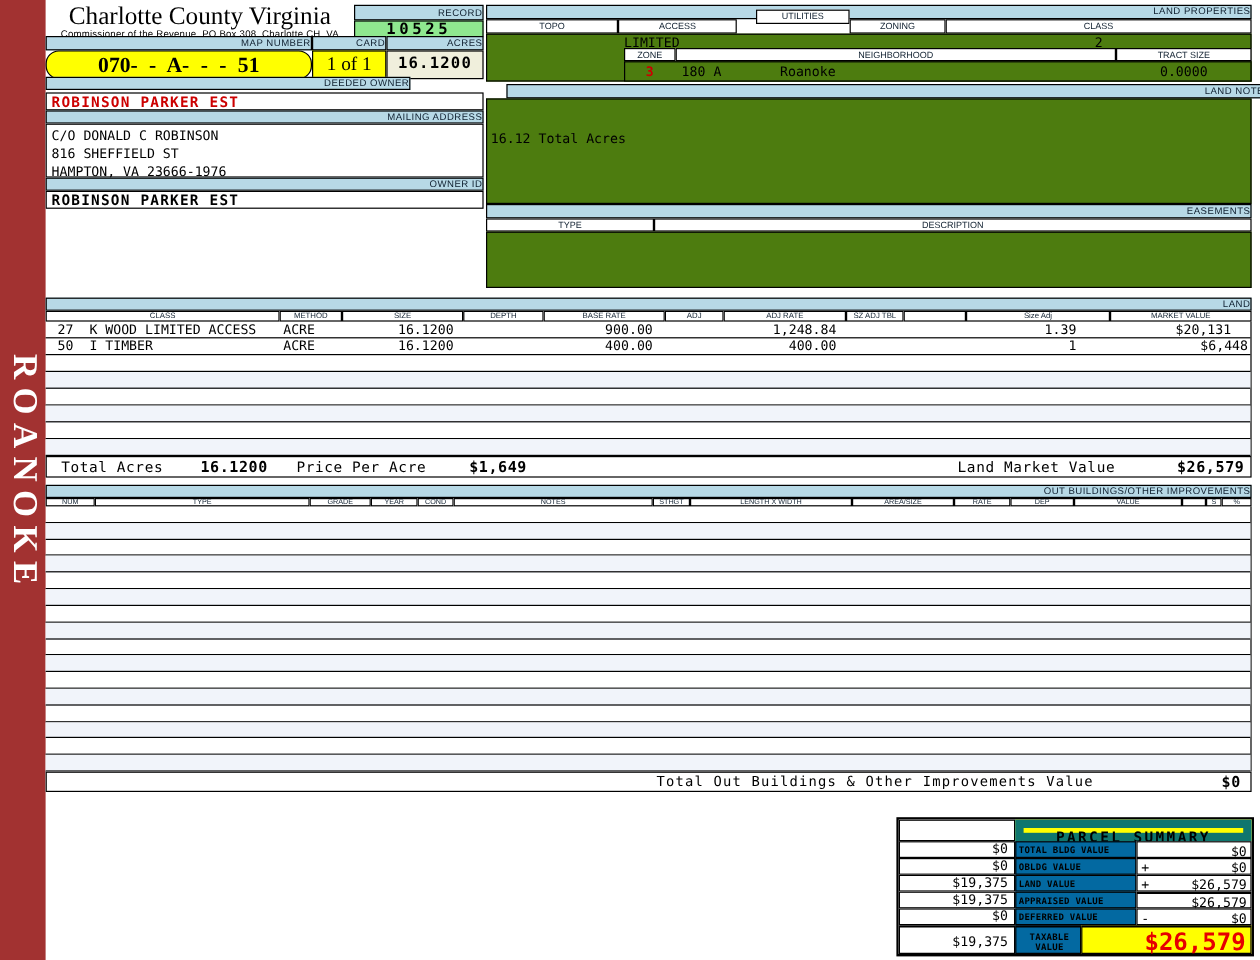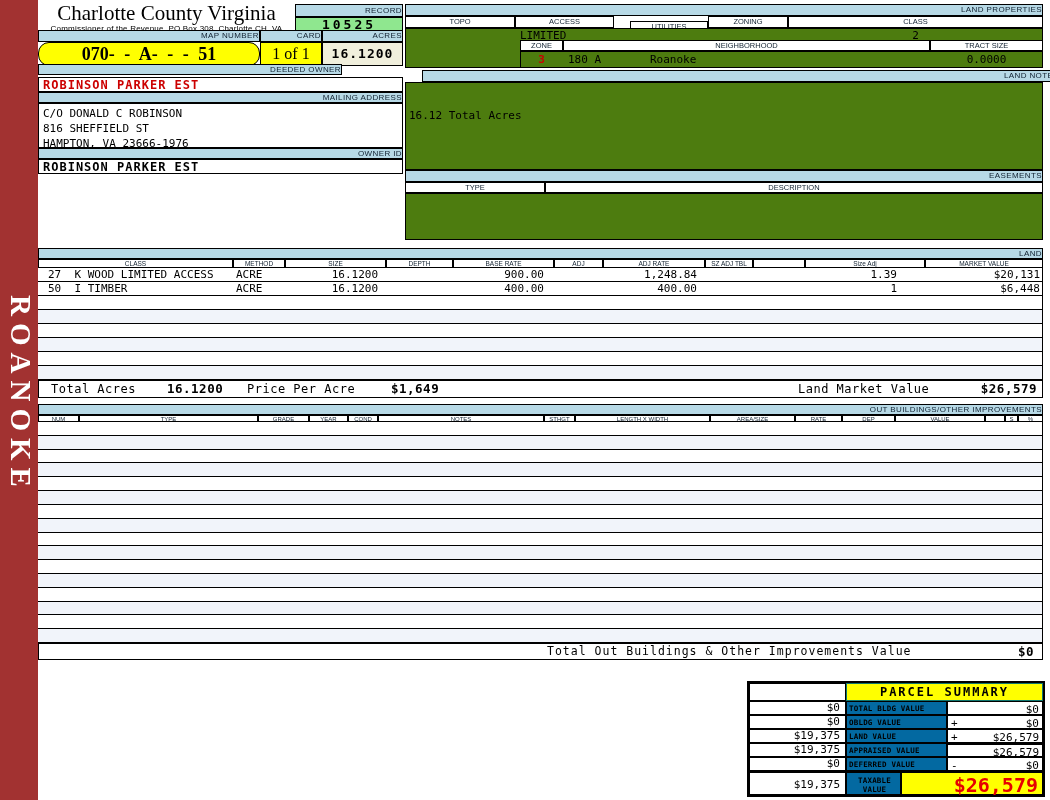--- a/index.html
+++ b/index.html
@@ -67,21 +67,21 @@
   .hcell { position:absolute; top:0; bottom:0; background:#fff; border:1px solid #000;
     font: normal 6.5px "Liberation Sans", sans-serif; text-align:center; color:#102030; overflow:hidden; }
 
   .total-box { background:#fff; border:1.5px solid #000; }
   .tl-label { position:absolute; font-size:12px; letter-spacing:.5px; line-height:16px; white-space:pre; }
   .tl-value { position:absolute; font-size:12.5px; font-weight:bold; letter-spacing:.5px; line-height:16px; white-space:pre; }
 
   
   .summary { border:2px solid #000; background:#fff; }
   .sm-cell { position:absolute; border:1px solid #000; background:#fff; }
-  .sm-title { position:absolute; background:var(--highlight-yellow,#FF0); border:1px solid #0f766e;
+  .sm-title { position:absolute; background:var(--highlight-yellow,#FF0); border:7px solid #0f766e;
     font-weight:bold; font-size:12px; letter-spacing:2px; text-align:center; }
   .sm-val { font-size:11px; text-align:right; padding-right:5px; }
   .sm-label { font-weight:bold; font-size:7.5px; line-height:9px; padding:2px 0 0 2px; letter-spacing:.2px;
     font-family:"DejaVu Sans Mono", monospace; background:#0369a1; }
   .sm-op { position:absolute; left:3px; top:1px; font-size:11px; }
   .sm-amount { position:absolute; right:3px; top:1px; font-size:11px; }
   .sm-big { background:var(--highlight-yellow,#FF0); border:1px solid #000;
     color:var(--big-value-red,#E60000); font-weight:bold; font-size:20px; text-align:right; padding-right:4px; }
 </style>
 </head>
@@ -115,21 +115,21 @@
   <div>816 SHEFFIELD ST</div>
   <div>HAMPTON, VA 23666-1976</div>
 </div>
 
 <div class="abs bar" style="left:38px;top:148px;width:365px;height:11px;">OWNER ID</div>
 <div class="abs owner-black" style="left:38px;top:159px;width:365px;height:15px;">ROBINSON PARKER EST</div>
 
 <div class="abs bar" style="left:405px;top:4px;width:638px;height:12px;">LAND PROPERTIES</div>
 <div class="abs hwhite" style="left:405px;top:16px;width:110px;height:12px;">TOPO</div>
 <div class="abs hwhite" style="left:515px;top:16px;width:99px;height:12px;">ACCESS</div>
-<div class="abs hwhite" style="left:630px;top:21px;width:78px;height:12px;">UTILITIES</div>
+<div class="abs hwhite" style="left:630px;top:8px;width:78px;height:12px;">UTILITIES</div>
 <div class="abs hwhite" style="left:708px;top:16px;width:80px;height:12px;">ZONING</div>
 <div class="abs hwhite" style="left:788px;top:16px;width:255px;height:12px;">CLASS</div>
 <div class="abs box" style="left:405px;top:28px;width:638px;height:40px;"></div>
 <div class="abs mono11" style="left:520px;top:29px;">LIMITED</div>
 <div class="abs mono11" style="left:788px;top:29px;width:255px;text-align:center;">2</div>
 <div class="abs hwhite" style="left:520px;top:40px;width:43px;height:11px;">ZONE</div>
 <div class="abs hwhite" style="left:563px;top:40px;width:367px;height:11px;">NEIGHBORHOOD</div>
 <div class="abs hwhite" style="left:930px;top:40px;width:113px;height:11px;">TRACT SIZE</div>
 <div class="abs box" style="left:520px;top:51px;width:523px;height:17px;"></div>
 <div class="abs mono11 red-bold" style="left:520px;top:53px;width:43px;text-align:center;">3</div>
@@ -162,21 +162,21 @@
     <div class="hcell" style="left: 887px; width: 118px; line-height: 8px; font-size: 6.5px;">MARKET VALUE</div>
   </div>
 <div class="abs row-strip" style="left:38px;top:268px;width:1005px;height:112px;border-right:1.5px solid #000;">
     <div class="trow" style="top: 0px; height: 14px;">
       <div class="tcell" style="left: 0px; width: 195px; padding-left: 10px;">27  K WOOD LIMITED ACCESS</div>
       <div class="tcell" style="left: 195px; width: 52px; padding-left: 3px;">ACRE</div>
       <div class="tcell" style="left: 247px; width: 101px; text-align: right; padding-right: 8px;">16.1200</div>
       <div class="tcell" style="left: 415px; width: 101px; text-align: right; padding-right: 10px;">900.00</div>
       <div class="tcell" style="left: 565px; width: 102px; text-align: right; padding-right: 8px;">1,248.84</div>
       <div class="tcell" style="left: 767px; width: 120px; text-align: right; padding-right: 28px;">1.39</div>
-      <div class="tcell" style="left: 887px; width: 118px; text-align: right; padding-right: 3px;">$20,131</div>
+      <div class="tcell" style="left: 887px; width: 118px; text-align: right; padding-right: 17px;">$20,131</div>
     </div>
     <div class="trow" style="top: 14px; height: 14px;">
       <div class="tcell" style="left: 0px; width: 195px; padding-left: 10px;">50  I TIMBER</div>
       <div class="tcell" style="left: 195px; width: 52px; padding-left: 3px;">ACRE</div>
       <div class="tcell" style="left: 247px; width: 101px; text-align: right; padding-right: 8px;">16.1200</div>
       <div class="tcell" style="left: 415px; width: 101px; text-align: right; padding-right: 10px;">400.00</div>
       <div class="tcell" style="left: 565px; width: 102px; text-align: right; padding-right: 8px;">400.00</div>
       <div class="tcell" style="left: 767px; width: 120px; text-align: right; padding-right: 28px;">1</div>
       <div class="tcell" style="left: 887px; width: 118px; text-align: right; padding-right: 3px;">$6,448</div>
     </div>

